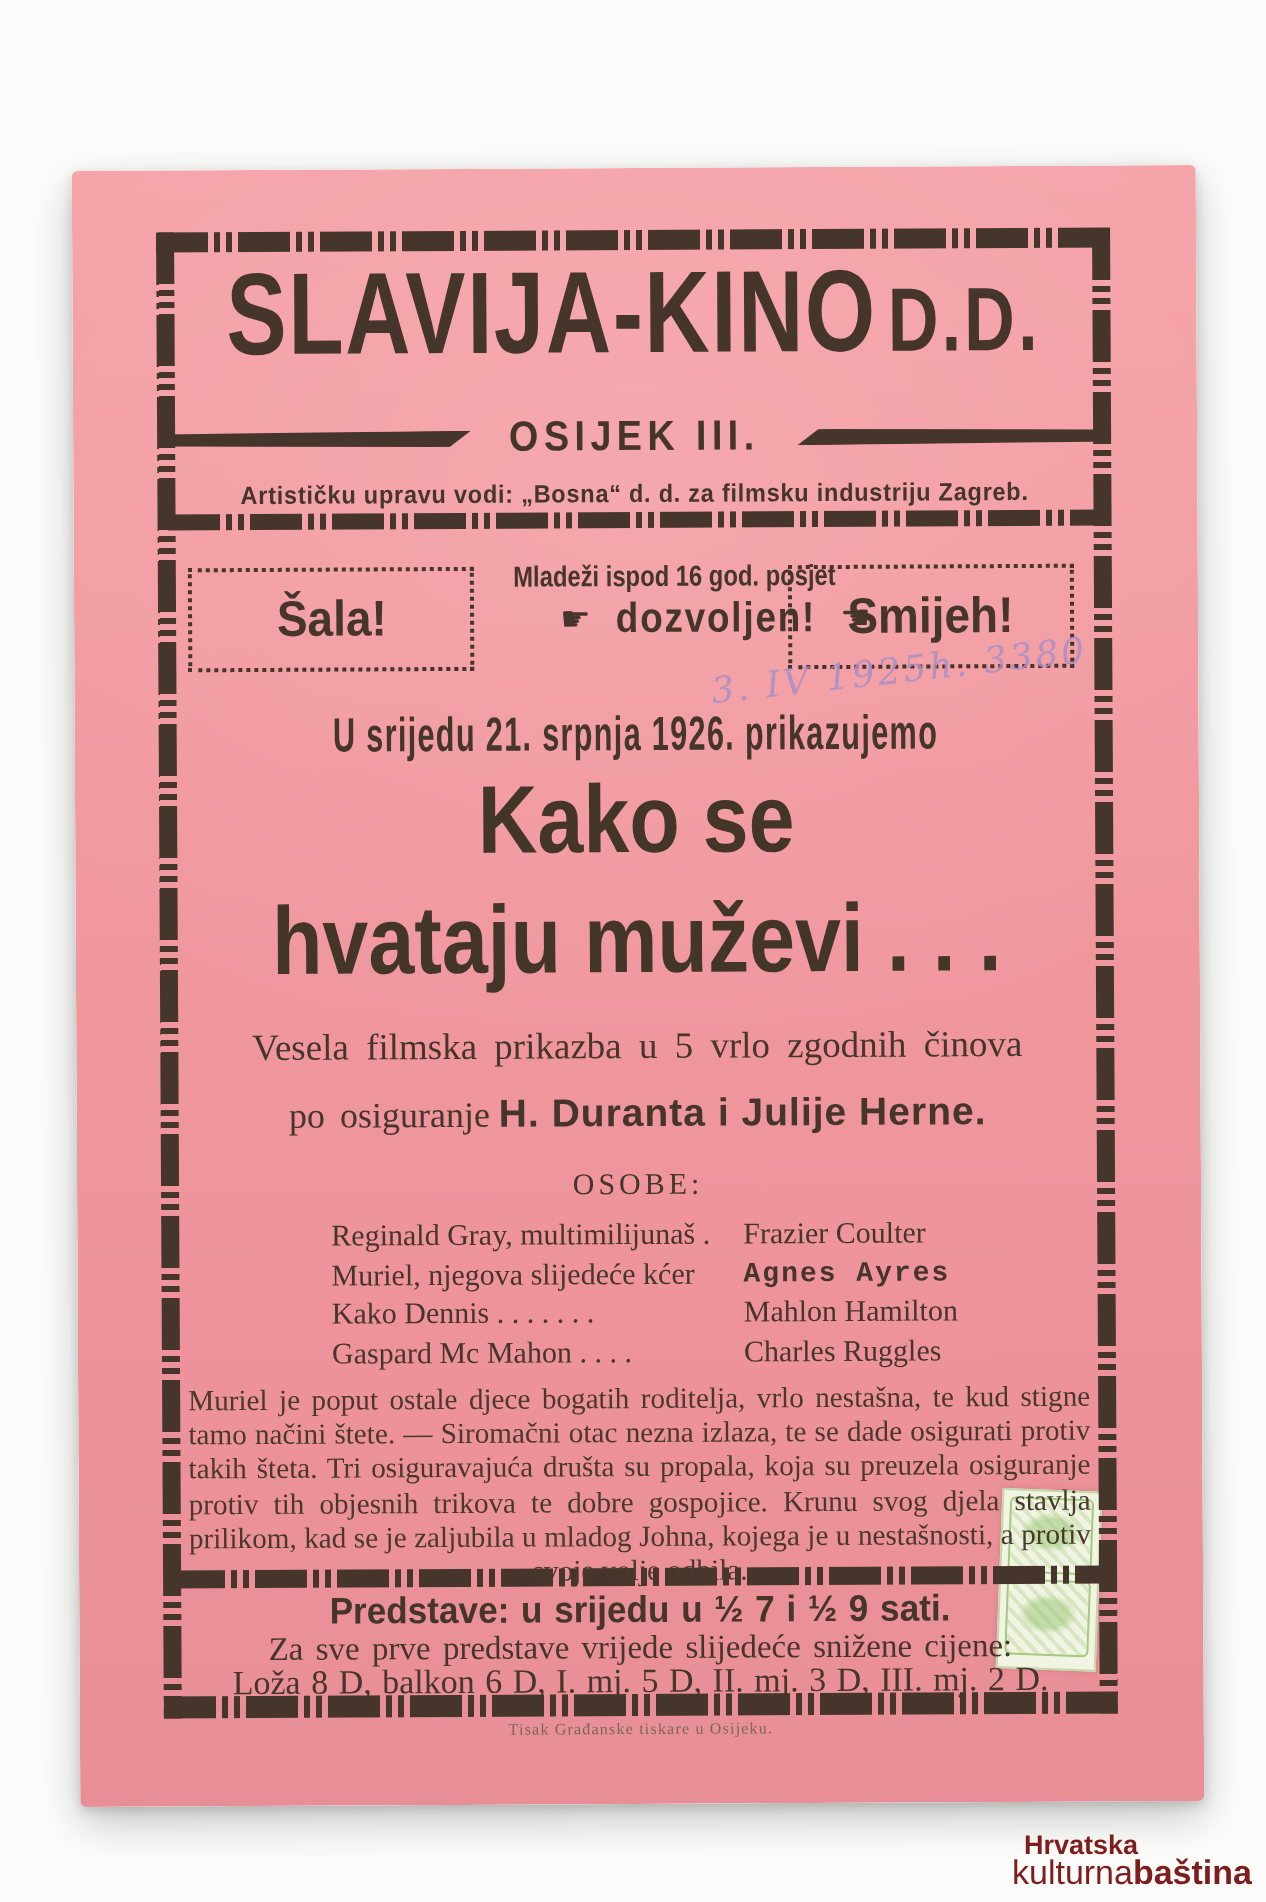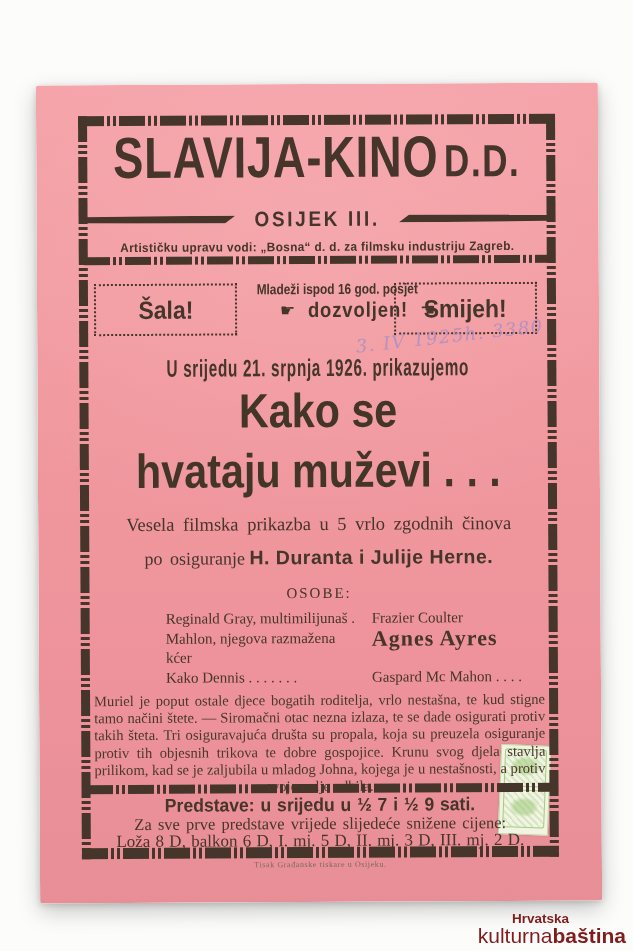--- a/index.html
+++ b/index.html
@@ -120,21 +120,21 @@
   .based{position:absolute;top:431px;left:0;right:0;text-align:center;white-space:nowrap;}
   .based .pre{font-family:"Liberation Serif",serif;font-size:18px;word-spacing:3px;}
   .based .auth{font-size:19.5px;font-weight:bold;letter-spacing:.5px;}
   .osobe{position:absolute;top:470px;left:0;right:0;text-align:center;
     font-family:"Liberation Serif",serif;font-size:15px;letter-spacing:2px;}
   .cast{
     position:absolute;top:494px;left:85px;
     display:grid;grid-template-columns:198px 165px;column-gap:8px;row-gap:0;
     font-family:"Liberation Serif",serif;font-size:15px;line-height:19.5px;
   }
-  .cast .actor-bold{font-family:Liberation Serif, serif;font-weight:bold;font-size:22px;letter-spacing:1px;}
+  .cast .actor-bold{font-family:Liberation Mono, monospace;font-weight:bold;font-size:14px;letter-spacing:1px;}
   
   .synopsis{
     position:absolute;top:577px;left:13px;right:13px;
     font-family:"Liberation Serif",serif;font-size:14.6px;line-height:17.2px;
     text-align:justify;text-align-last:center;color:#4a382c;
   }
   
   .showtimes{position:absolute;top:679px;left:0;right:0;text-align:center;
     font-size:18.5px;font-weight:bold;white-space:nowrap;}
   .showtimes span{display:inline-block;transform:scaleX(.95);word-spacing:1px;}
@@ -142,21 +142,21 @@
     font-family:"Liberation Serif",serif;font-size:16.5px;word-spacing:2px;white-space:nowrap;}
   .prices{position:absolute;top:716px;left:0;right:0;text-align:center;
     font-family:"Liberation Serif",serif;font-size:17px;word-spacing:1px;white-space:nowrap;}
   .imprint{
     position:absolute;top:776px;left:42px;width:477px;text-align:center;
     font-family:"Liberation Serif",serif;font-size:8px;color:#7a675b;letter-spacing:.6px;
   }
   
   .watermark{position:absolute;right:7px;bottom:6px;color:#7f1d1d;text-align:right;line-height:.92;}
   .wm1{font-size:13.5px;font-weight:bold;padding-right:57px;}
-  .wm2{font-size:21px;}
+  .wm2{font-size:17px;}
   .wm2 b{font-weight:bold;}
 </style>
 </head>
 <body>
 
 <div class="photo">
 
   <div class="poster">
 
     <div class="stamp">
@@ -218,24 +218,26 @@
       <div class="based">
         <span class="pre">po osiguranje</span>
         <span class="auth">H. Duranta i Julije Herne.</span>
       </div>
 
       <div class="osobe">OSOBE:</div>
 
       <div class="cast">
         <div>Reginald Gray, multimilijunaš .</div>
         <div>Frazier Coulter</div>
-        <div>Mahlon, njegova razmažena kćer</div>
+        <div>Muriel, njegova slijedeće kćer</div>
         <div class="actor-bold">Agnes Ayres</div>
         <div>Kako Dennis . . . . . . .</div>
+        <div>Mahlon Hamilton</div>
         <div>Gaspard Mc Mahon . . . .</div>
+        <div>Charles Ruggles</div>
       </div>
 
       <div class="synopsis">Muriel je poput ostale djece bogatih roditelja, vrlo nestašna, te kud stigne tamo načini štete. — Siromačni otac nezna izlaza, te se dade osigurati protiv takih šteta. Tri osiguravajuća društa su propala, koja su preuzela osiguranje protiv tih objesnih trikova te dobre gospojice. Krunu svog djela stavlja prilikom, kad se je zaljubila u mladog Johna, kojega je u nestašnosti, a protiv svoje volje odbila.</div>
 
       <div class="showtimes">
         <span>Predstave: u srijedu u ½ 7 i ½ 9 sati.</span>
       </div>
       <div class="prices-intro">Za sve prve predstave vrijede slijedeće snižene cijene:</div>
       <div class="prices">Loža 8 D, balkon 6 D, I. mj. 5 D, II. mj. 3 D, III. mj. 2 D.</div>
     </div>

